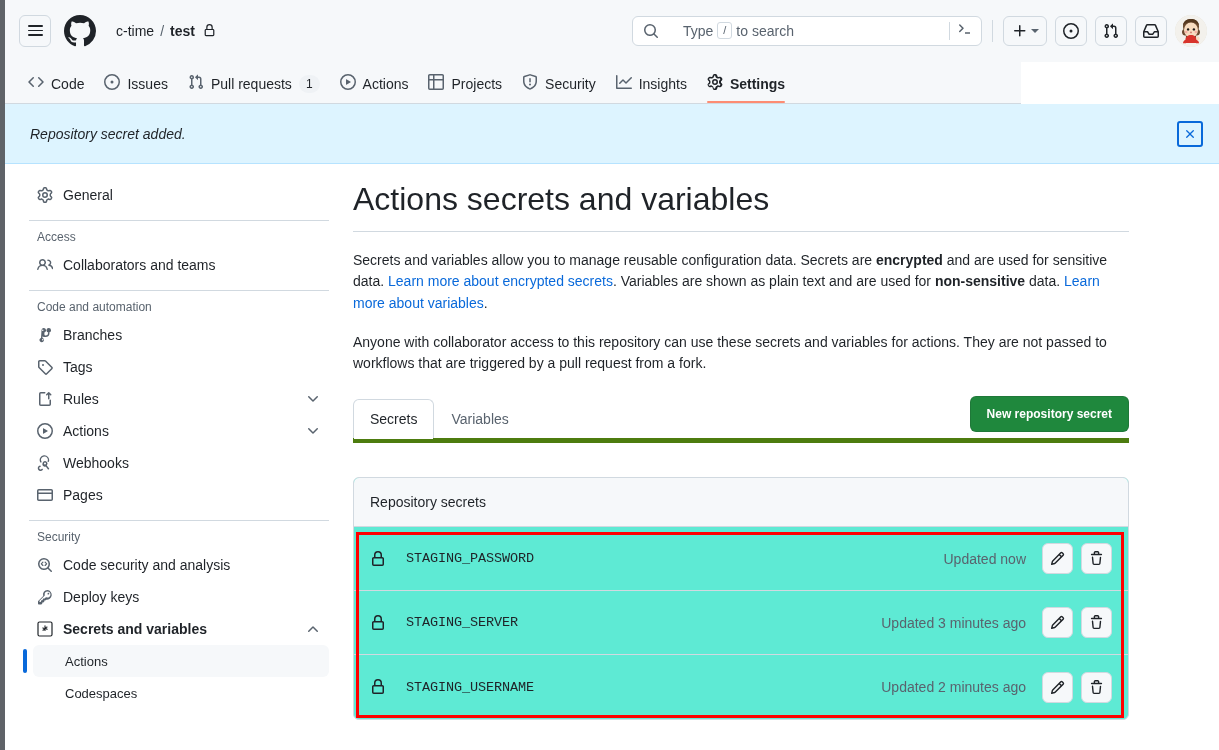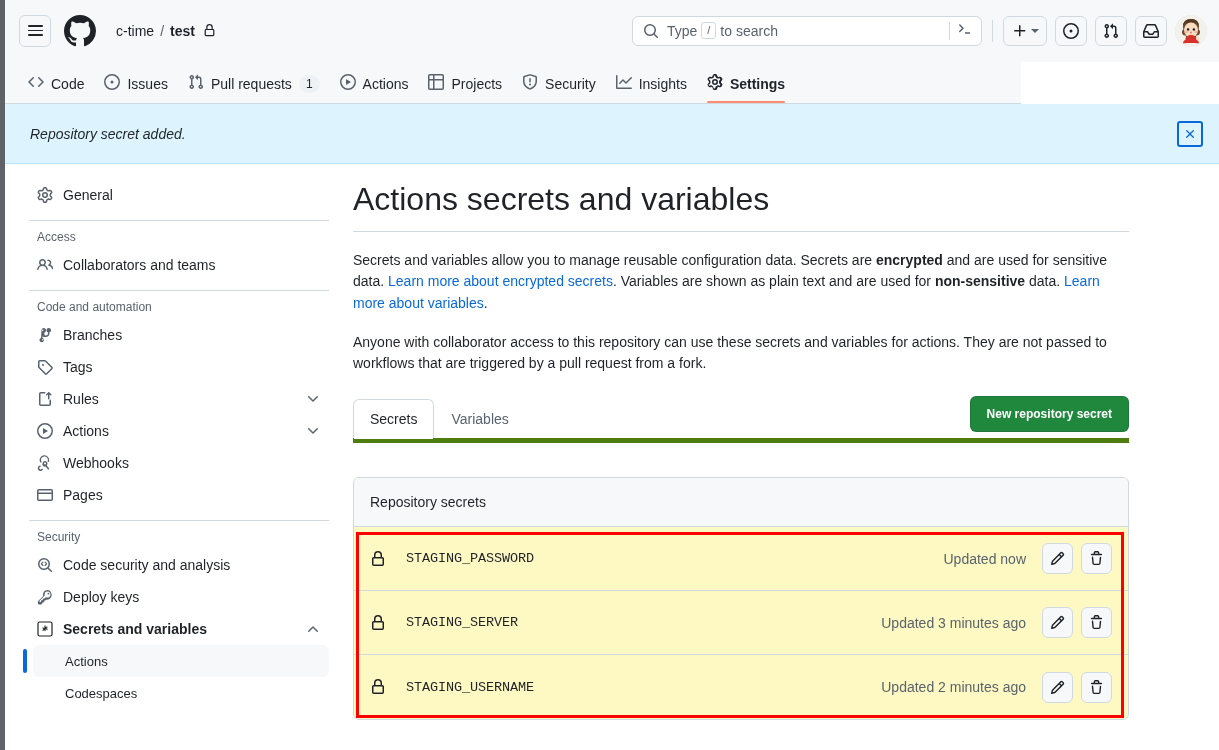--- a/index.html
+++ b/index.html
@@ -69,21 +69,21 @@
     width: 350px; height: 30px;
     border: 1px solid #d1d9e0;
     border-radius: 6px;
     background: #ffffff;
     display: flex; align-items: center;
     padding: 0 8px 0 10px;
     cursor: pointer;
   }
   .search-box .sq { flex: none; display: flex; align-items: center; }
   .search-ph {
-    margin-left: 8px;
+    margin-left: 24px;
     font-size: 14px; color: #59636e;
     display: flex; align-items: center; gap: 4px;
     white-space: nowrap;
   }
   .slash-key {
     display: inline-flex; align-items: center; justify-content: center;
     border: 1px solid #d1d9e0; border-radius: 3px;
     font-size: 11px; color: #59636e;
     width: 15px; height: 17px; line-height: 1;
   }
@@ -276,21 +276,21 @@
     line-height: 20px;
     white-space: nowrap;
   }
 
   
   .secrets-box {
     margin-top: 34px;
     border: 1px solid #d1d9e0;
     border-radius: 6px;
     overflow: hidden;
-    background: #fef9c3;
+    background: #5eead4;
   }
   .secrets-head {
     background: #f6f8fa;
     padding: 16px;
     font-size: 14px; color: #1f2328;
     border-bottom: 1px solid #d1d9e0;
   }
   .secret-row {
     display: flex; align-items: center;
     padding: 16px;

